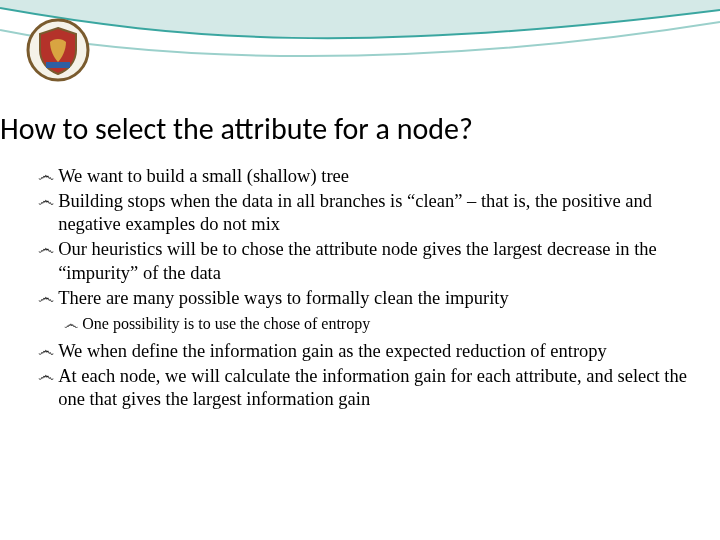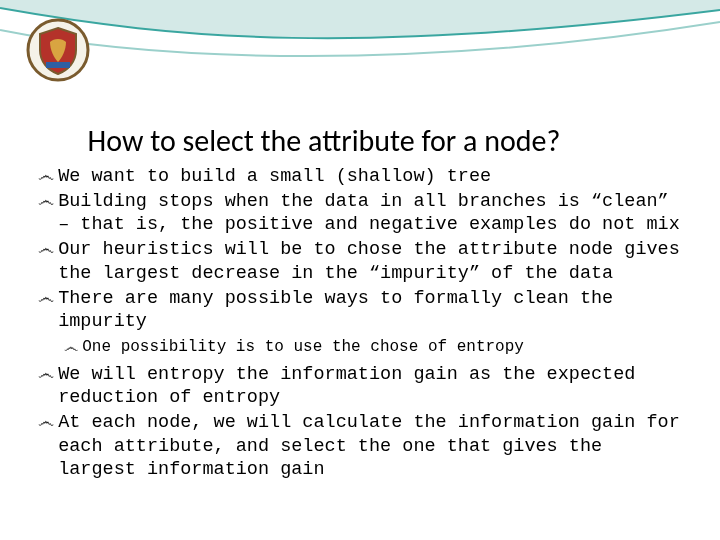--- a/index.html
+++ b/index.html
@@ -13,26 +13,25 @@
     position: absolute;
     top: 0; left: 0;
     width: 720px; height: 90px;
     pointer-events: none;
   }
   .title {
     position: absolute;
     top: 110px;
     left: 0;
     width: 648px;
-    text-align: center;
+    text-align: left;
     font-size: 30px;
     color: #000;
     font-family: Calibri, Arial, sans-serif;
     font-weight: 400;
-    margin-top: 12px;
   }
   .content {
     position: absolute;
     top: 165px;
     left: 38px;
     right: 30px;
   }
   .bullet {
     display: flex;
     align-items: flex-start;
@@ -43,21 +42,20 @@
   }
   .bullet .glyph {
     flex: 0 0 auto;
     margin-right: 4px;
     font-family: "Segoe UI Symbol", Arial, sans-serif;
     font-size: 17px;
     line-height: 1.35;
   }
   .bullet .txt {
     flex: 1 1 auto;
-    font-family: Liberation Mono, monospace;
   }
   .sub {
     margin-left: 26px;
     font-size: 16px;
     margin-top: 4px;
     margin-bottom: 6px;
   }
   .sub .glyph { font-size: 15px; }
   .crest {
     position: absolute;
@@ -99,19 +97,19 @@
   <div class="bullet">
     <span class="glyph">෴</span>
     <span class="txt">There are many possible ways to formally clean the impurity</span>
   </div>
   <div class="bullet sub">
     <span class="glyph">෴</span>
     <span class="txt">One possibility is to use the chose of entropy</span>
   </div>
   <div class="bullet">
     <span class="glyph">෴</span>
-    <span class="txt">We will entropy the information gain as the expected reduction of entropy</span>
+    <span class="txt">We when define the information gain as the expected reduction of entropy</span>
   </div>
   <div class="bullet">
     <span class="glyph">෴</span>
     <span class="txt">At each node, we will calculate the information gain for each attribute, and select the one that gives the largest information gain</span>
   </div>
 </div>
 
 </body></html>

